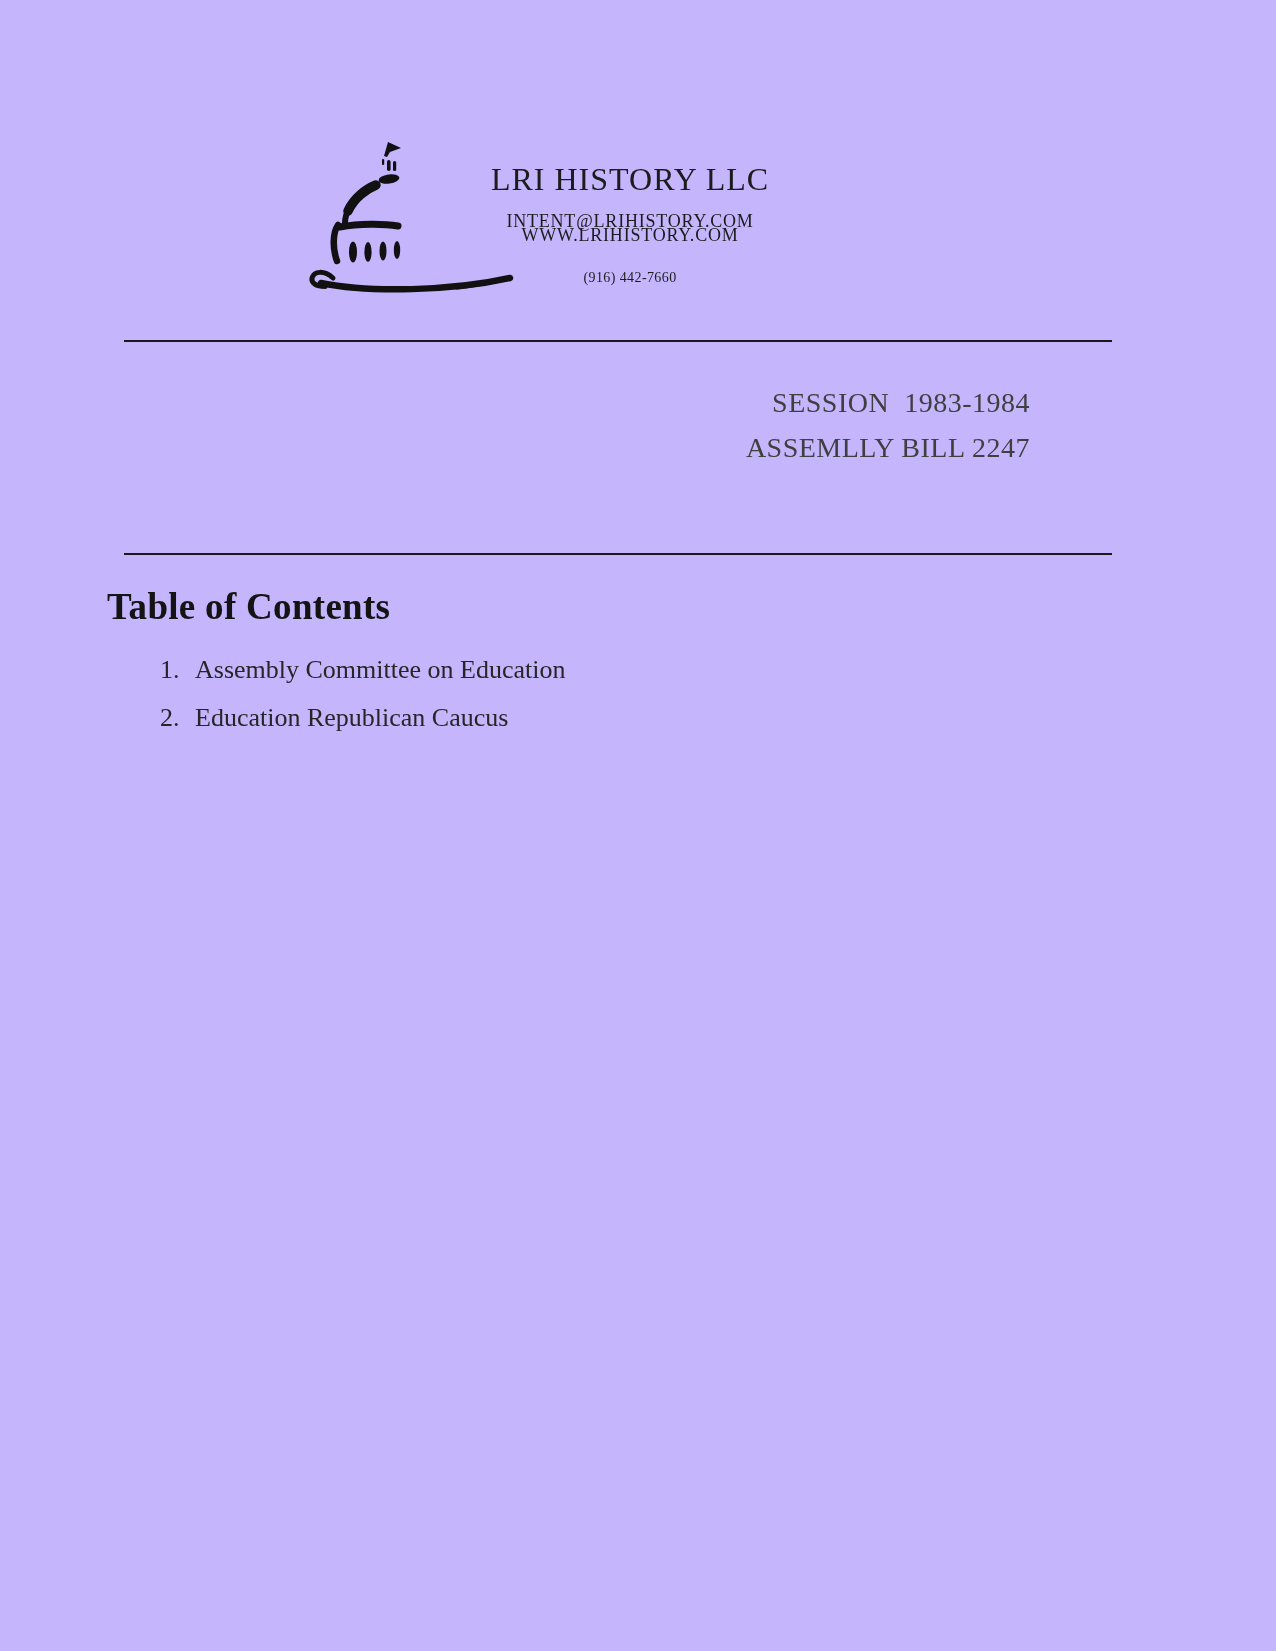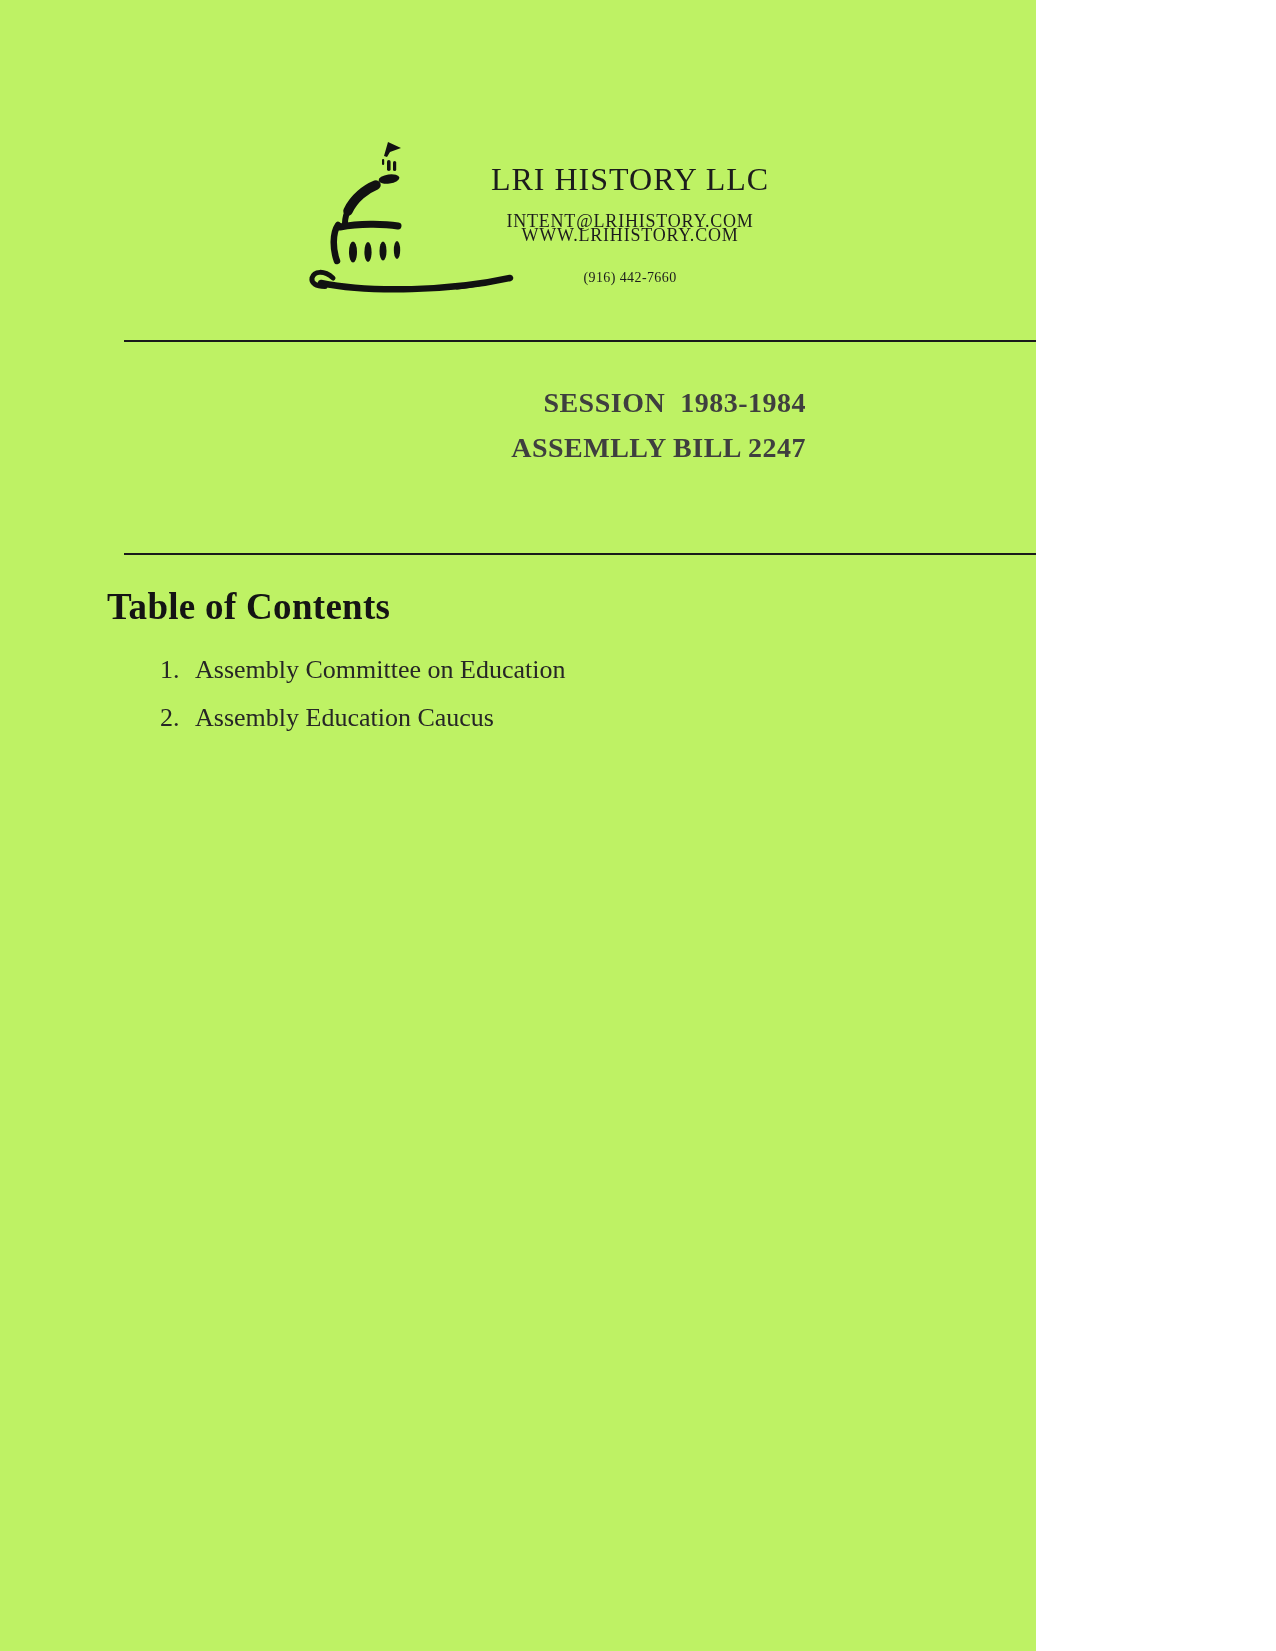--- a/index.html
+++ b/index.html
@@ -3,23 +3,23 @@
 <meta charset="utf-8">
 <style>
   * { margin: 0; padding: 0; box-sizing: border-box; }
   html, body { background: #ffffff; }
   body {
     font-family: "Liberation Serif", "DejaVu Serif", serif;
     color: #1f1f1f;
   }
   .page {
     position: relative;
-    width: 1036px;
+    width: 1276px;
     height: 1651px;
-    background: #bef264;
+    background: #c4b5fd;
     overflow: hidden;
   }
 
   
   .logo {
     position: absolute;
     left: 297px;
     top: 130px;
     width: 220px;
     height: 164px;
@@ -53,24 +53,24 @@
     width: 988px;
     height: 2px;
     background: #1a1a1a;
   }
   .rule-top    { top: 340px; }
   .rule-bottom { top: 553px; }
 
   
   .session-block {
     position: absolute;
-    right: 230px;
+    right: 246px;
     top: 380px;
     text-align: right;
-    font-weight: bold;
+    font-weight: normal;
     font-size: 28px;
     line-height: 45px;
     color: #3f3f3f;
     letter-spacing: 0.5px;
   }
   .session-block div { white-space: pre; }
 
   
   .toc-heading {
     position: absolute;
@@ -147,17 +147,17 @@
 
   <div class="toc-heading">Table of Contents</div>
 
   <div class="toc-list">
     <div class="toc-item">
       <span class="toc-item-number">1.</span>
       <span class="toc-item-label">Assembly Committee on Education</span>
     </div>
     <div class="toc-item">
       <span class="toc-item-number">2.</span>
-      <span class="toc-item-label">Assembly Education Caucus</span>
+      <span class="toc-item-label">Education Republican Caucus</span>
     </div>
   </div>
 
 </div>
 
 </body></html>

